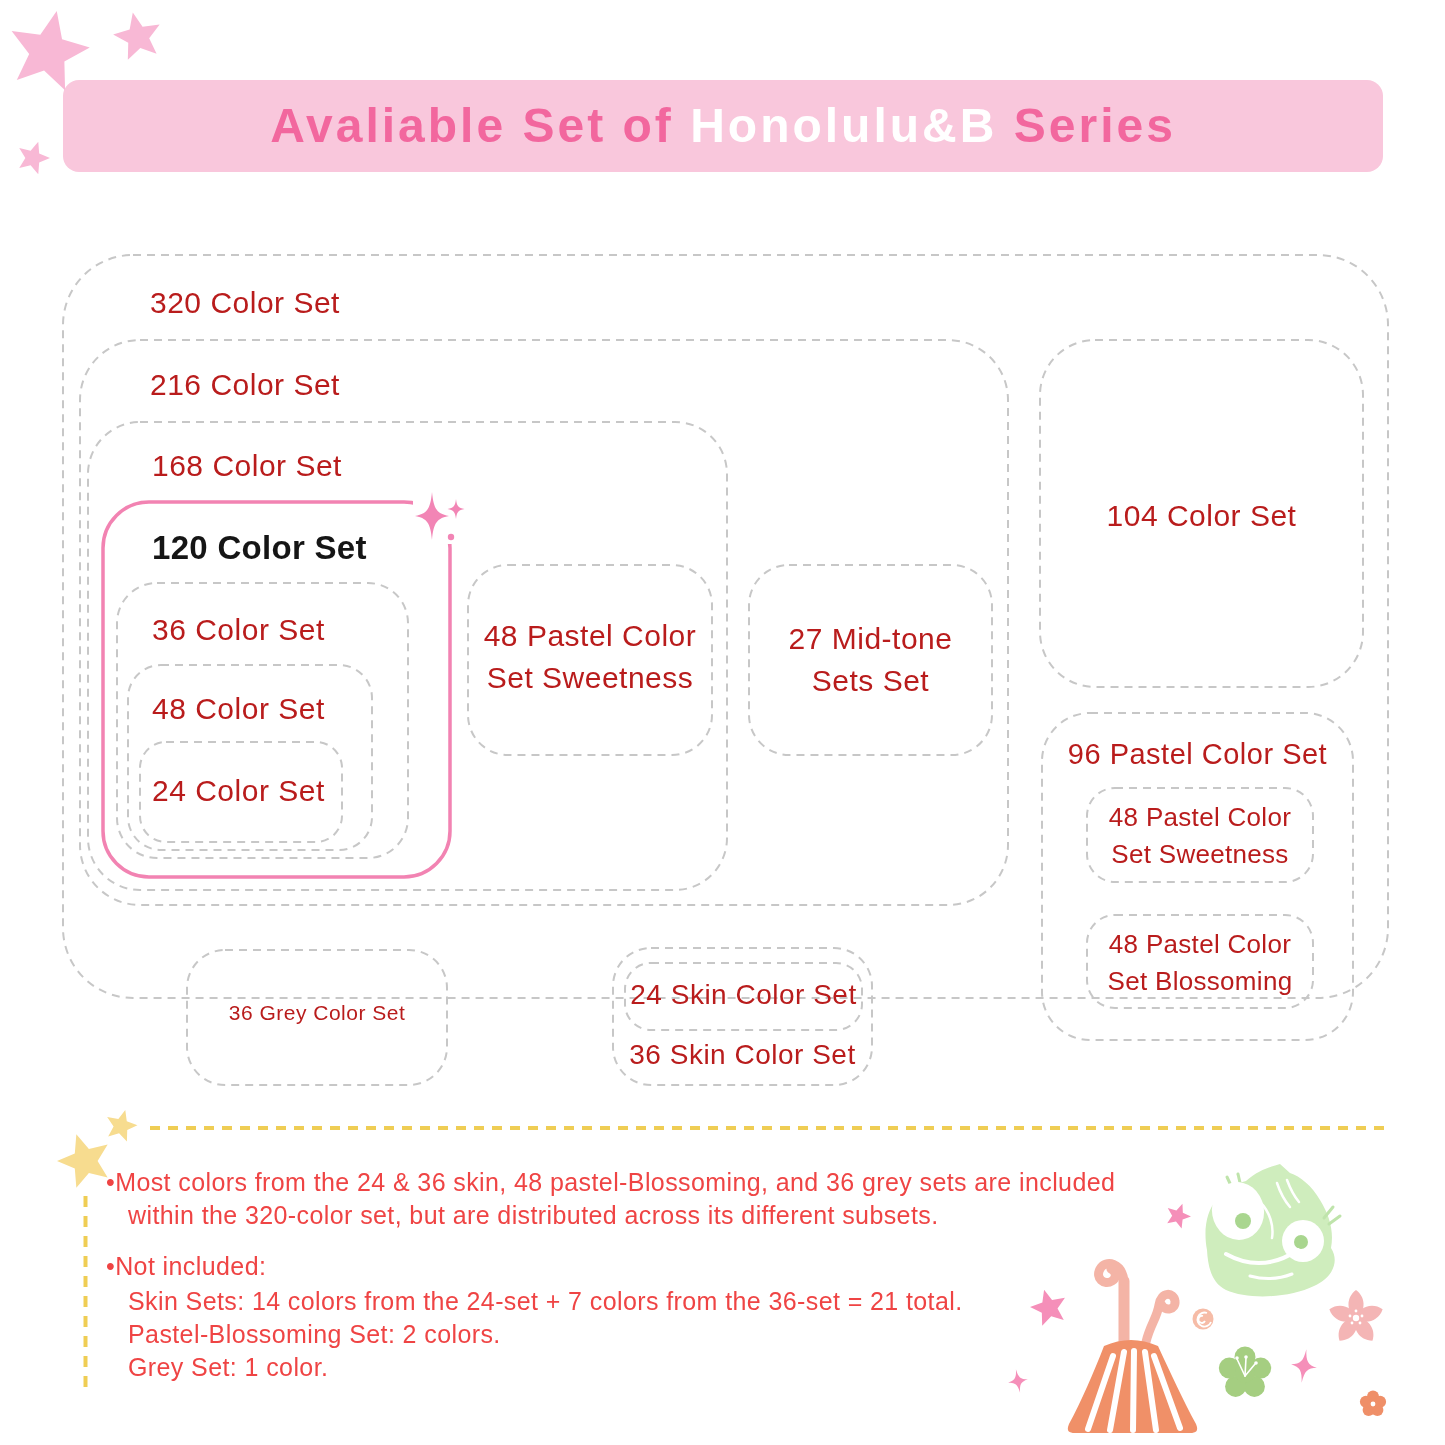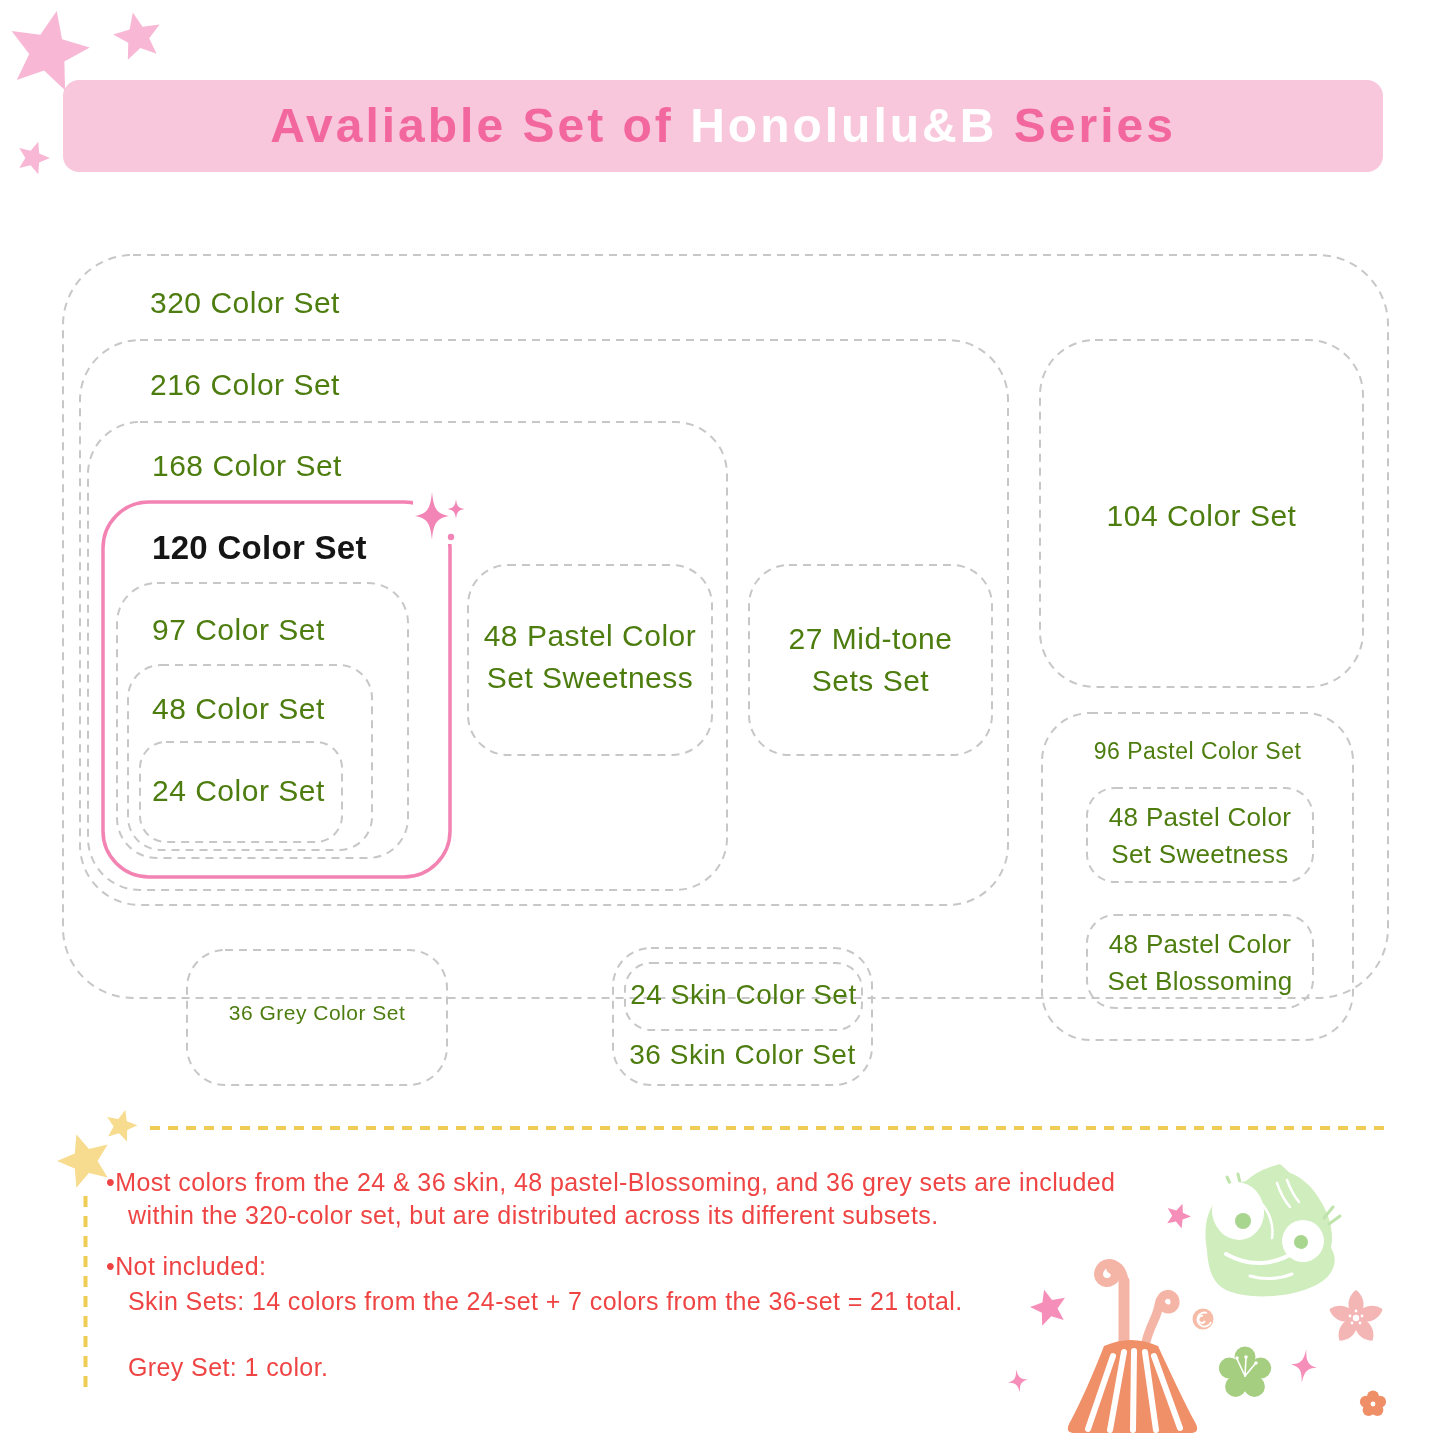--- a/index.html
+++ b/index.html
@@ -1,21 +1,21 @@
 <!DOCTYPE html>
 <html><head>
 <meta charset="utf-8">
 <style>
   html,body{margin:0;padding:0;background:#ffffff;}
   #page{position:relative;width:1445px;height:1445px;background:#ffffff;overflow:hidden;
         font-family:"Liberation Sans",sans-serif;}
   svg.layer{position:absolute;left:0;top:0;pointer-events:none;}
   #boxes{z-index:1;}
   #deco{z-index:3;}
-  .lbl{position:absolute;z-index:2;color:#4d7c0f;font-size:30px;letter-spacing:.5px;white-space:nowrap;}
+  .lbl{position:absolute;z-index:2;color:#b91c1c;font-size:30px;letter-spacing:.5px;white-space:nowrap;}
   .lbl.center{text-align:center;white-space:normal;}
   .lbl.bold{color:#151515;font-weight:bold;font-size:33px;letter-spacing:.3px;}
   .lbl.two{line-height:42px;font-size:30px;}
   .lbl.small-two{line-height:37px;font-size:26px;letter-spacing:.3px;}
   #header{position:absolute;left:63px;top:80px;width:1320px;height:92px;background:#F9C7DC;
           border-radius:16px;z-index:2;text-align:center;line-height:92px;
           font-weight:bold;font-size:48px;letter-spacing:3px;white-space:nowrap;}
   #header .pink{color:#F2679E;}
   #header .white{color:#FFFFFF;}
   .note{position:absolute;z-index:2;color:#ef4444;font-size:25px;letter-spacing:.4px;white-space:nowrap;}
@@ -47,53 +47,54 @@
   </svg>
 
   <div id="header">
     <span class="pink">Avaliable Set of </span><span class="white">Honolulu&amp;B</span><span class="pink"> Series</span>
   </div>
 
   <div class="lbl" style="left:150px;top:286px">320 Color Set</div>
   <div class="lbl" style="left:150px;top:368px">216 Color Set</div>
   <div class="lbl" style="left:152px;top:449px">168 Color Set</div>
   <div class="lbl bold" style="left:152px;top:529px">120 Color Set</div>
-  <div class="lbl" style="left:152px;top:613px">97 Color Set</div>
+  <div class="lbl" style="left:152px;top:613px">36 Color Set</div>
   <div class="lbl" style="left:152px;top:692px">48 Color Set</div>
   <div class="lbl" style="left:152px;top:774px">24 Color Set</div>
 
   <div class="lbl center two" style="left:468px;top:615px;width:244px">
     <div>48 Pastel Color</div>
     <div>Set Sweetness</div>
   </div>
   <div class="lbl center two" style="left:749px;top:618px;width:243px">
     <div>27 Mid-tone</div>
     <div>Sets Set</div>
   </div>
 
   <div class="lbl center" style="left:1040px;top:499px;width:323px">104 Color Set</div>
-  <div class="lbl center" style="left:1042px;top:738px;width:311px;font-size:23px">96 Pastel Color Set</div>
+  <div class="lbl center" style="left:1042px;top:738px;width:311px;font-size:29px">96 Pastel Color Set</div>
 
   <div class="lbl center small-two" style="left:1087px;top:799px;width:226px">
     <div>48 Pastel Color</div>
     <div>Set Sweetness</div>
   </div>
   <div class="lbl center small-two" style="left:1087px;top:926px;width:226px">
     <div>48 Pastel Color</div>
     <div>Set Blossoming</div>
   </div>
 
   <div class="lbl center" style="left:187px;top:1001px;width:260px;font-size:21px">36 Grey Color Set</div>
   <div class="lbl center" style="left:625px;top:979px;width:237px;font-size:28px">24 Skin Color Set</div>
   <div class="lbl center" style="left:613px;top:1039px;width:259px;font-size:28px">36 Skin Color Set</div>
 
   <div class="note" style="left:106px;top:1168px">•Most colors from the 24 &amp; 36 skin, 48 pastel-Blossoming, and 36 grey sets are included</div>
   <div class="note" style="left:128px;top:1201px">within the 320-color set, but are distributed across its different subsets.</div>
   <div class="note" style="left:106px;top:1252px">•Not included:</div>
   <div class="note" style="left:128px;top:1287px">Skin Sets: 14 colors from the 24-set + 7 colors from the 36-set = 21 total.</div>
+  <div class="note" style="left:128px;top:1320px">Pastel-Blossoming Set: 2 colors.</div>
   <div class="note" style="left:128px;top:1353px">Grey Set: 1 color.</div>
 
   <svg id="deco" class="layer" width="1445" height="1445" viewBox="0 0 1445 1445">
 
     <g fill="#F8B8D5">
       <polygon points="0,-1 0.2645,-0.3641 0.9511,-0.309 0.428,0.1391 0.5878,0.809 0,0.45 -0.5878,0.809 -0.428,0.1391 -0.9511,-0.309 -0.2645,-0.3641" transform="translate(48,52) rotate(12) scale(42)"></polygon>
       <polygon points="0,-1 0.2645,-0.3641 0.9511,-0.309 0.428,0.1391 0.5878,0.809 0,0.45 -0.5878,0.809 -0.428,0.1391 -0.9511,-0.309 -0.2645,-0.3641" transform="translate(138,37) rotate(-12) scale(25)"></polygon>
       <polygon points="0,-1 0.2645,-0.3641 0.9511,-0.309 0.428,0.1391 0.5878,0.809 0,0.45 -0.5878,0.809 -0.428,0.1391 -0.9511,-0.309 -0.2645,-0.3641" transform="translate(33,158) rotate(18) scale(17)"></polygon>
     </g>
 

